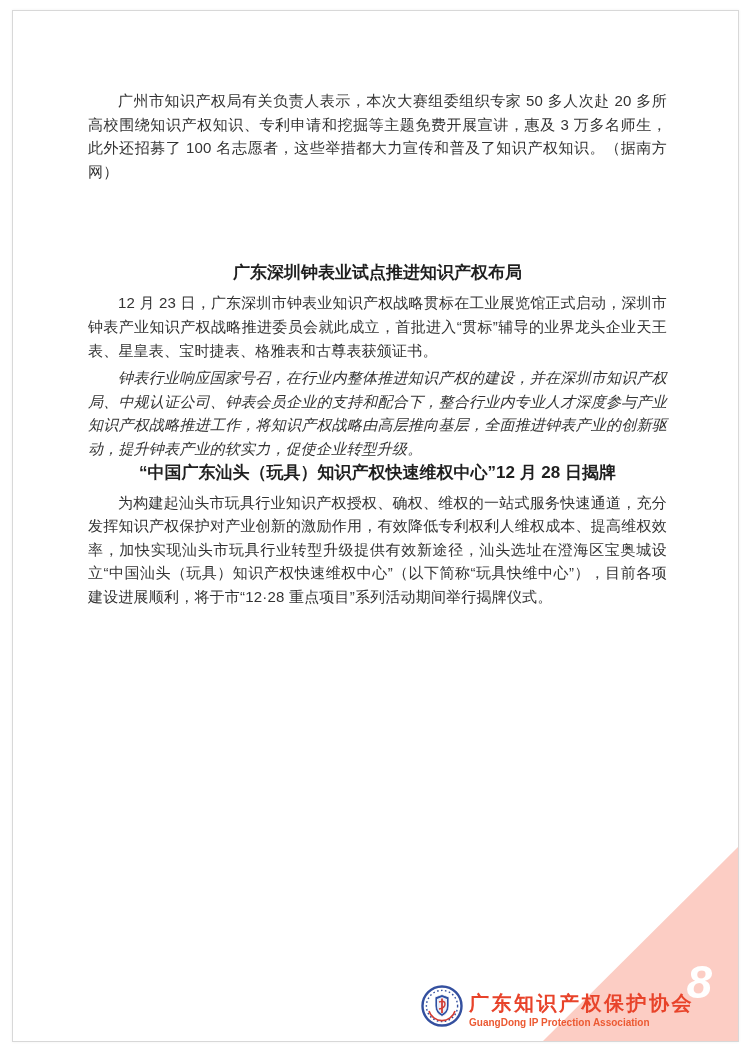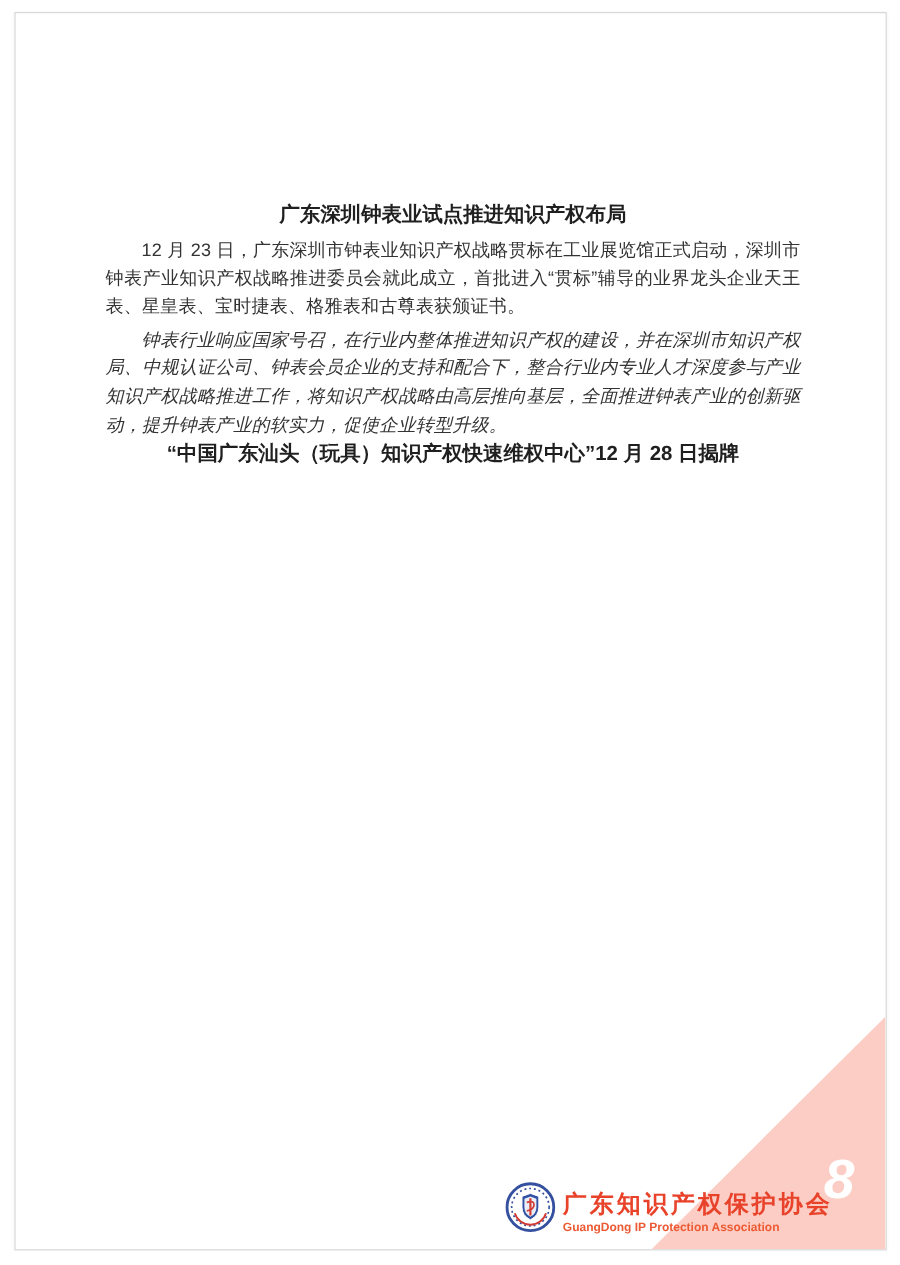--- a/index.html
+++ b/index.html
@@ -110,28 +110,30 @@
     white-space: nowrap;
   }
 </style>
 </head>
 <body>
 
 <div class="canvas">
   <div class="page">
 
     <div class="content">
+      <p class="body-para">广州市知识产权局有关负责人表示，本次大赛组委组织专家 50 多人次赴 20 多所高校围绕知识产权知识、专利申请和挖掘等主题免费开展宣讲，惠及 3 万多名师生，此外还招募了 100 名志愿者，这些举措都大力宣传和普及了知识产权知识。（据南方网）</p>
 
       <h2 class="section-title gap-lg">广东深圳钟表业试点推进知识产权布局</h2>
 
       <p class="body-para after-title">12 月 23 日，广东深圳市钟表业知识产权战略贯标在工业展览馆正式启动，深圳市钟表产业知识产权战略推进委员会就此成立，首批进入“贯标”辅导的业界龙头企业天王表、星皇表、宝时捷表、格雅表和古尊表获颁证书。</p>
       <p class="body-para">钟表行业响应国家号召，在行业内整体推进知识产权的建设，并在深圳市知识产权局、中规认证公司、钟表会员企业的支持和配合下，整合行业内专业人才深度参与产业知识产权战略推进工作，将知识产权战略由高层推向基层，全面推进钟表产业的创新驱动，提升钟表产业的软实力，促使企业转型升级。</p>
 
       <h2 class="section-title gap-md">“中国广东汕头（玩具）知识产权快速维权中心”12 月 28 日揭牌</h2>
 
+      <p class="body-para after-title">为构建起汕头市玩具行业知识产权授权、确权、维权的一站式服务快速通道，充分发挥知识产权保护对产业创新的激励作用，有效降低专利权利人维权成本、提高维权效率，加快实现汕头市玩具行业转型升级提供有效新途径，汕头选址在澄海区宝奥城设立“中国汕头（玩具）知识产权快速维权中心”（以下简称“玩具快维中心”），目前各项建设进展顺利，将于市“12·28 重点项目”系列活动期间举行揭牌仪式。</p>
     </div>
 
     <div class="corner-triangle"></div>
 
     <div class="page-number">8</div>
 
     <div class="footer-brand">
       <span>
         <svg class="emblem" viewBox="0 0 42 42" aria-hidden="true">
           <circle cx="21" cy="21" r="19.5" fill="#ffffff" stroke="#34509f" stroke-width="2.4"></circle>

